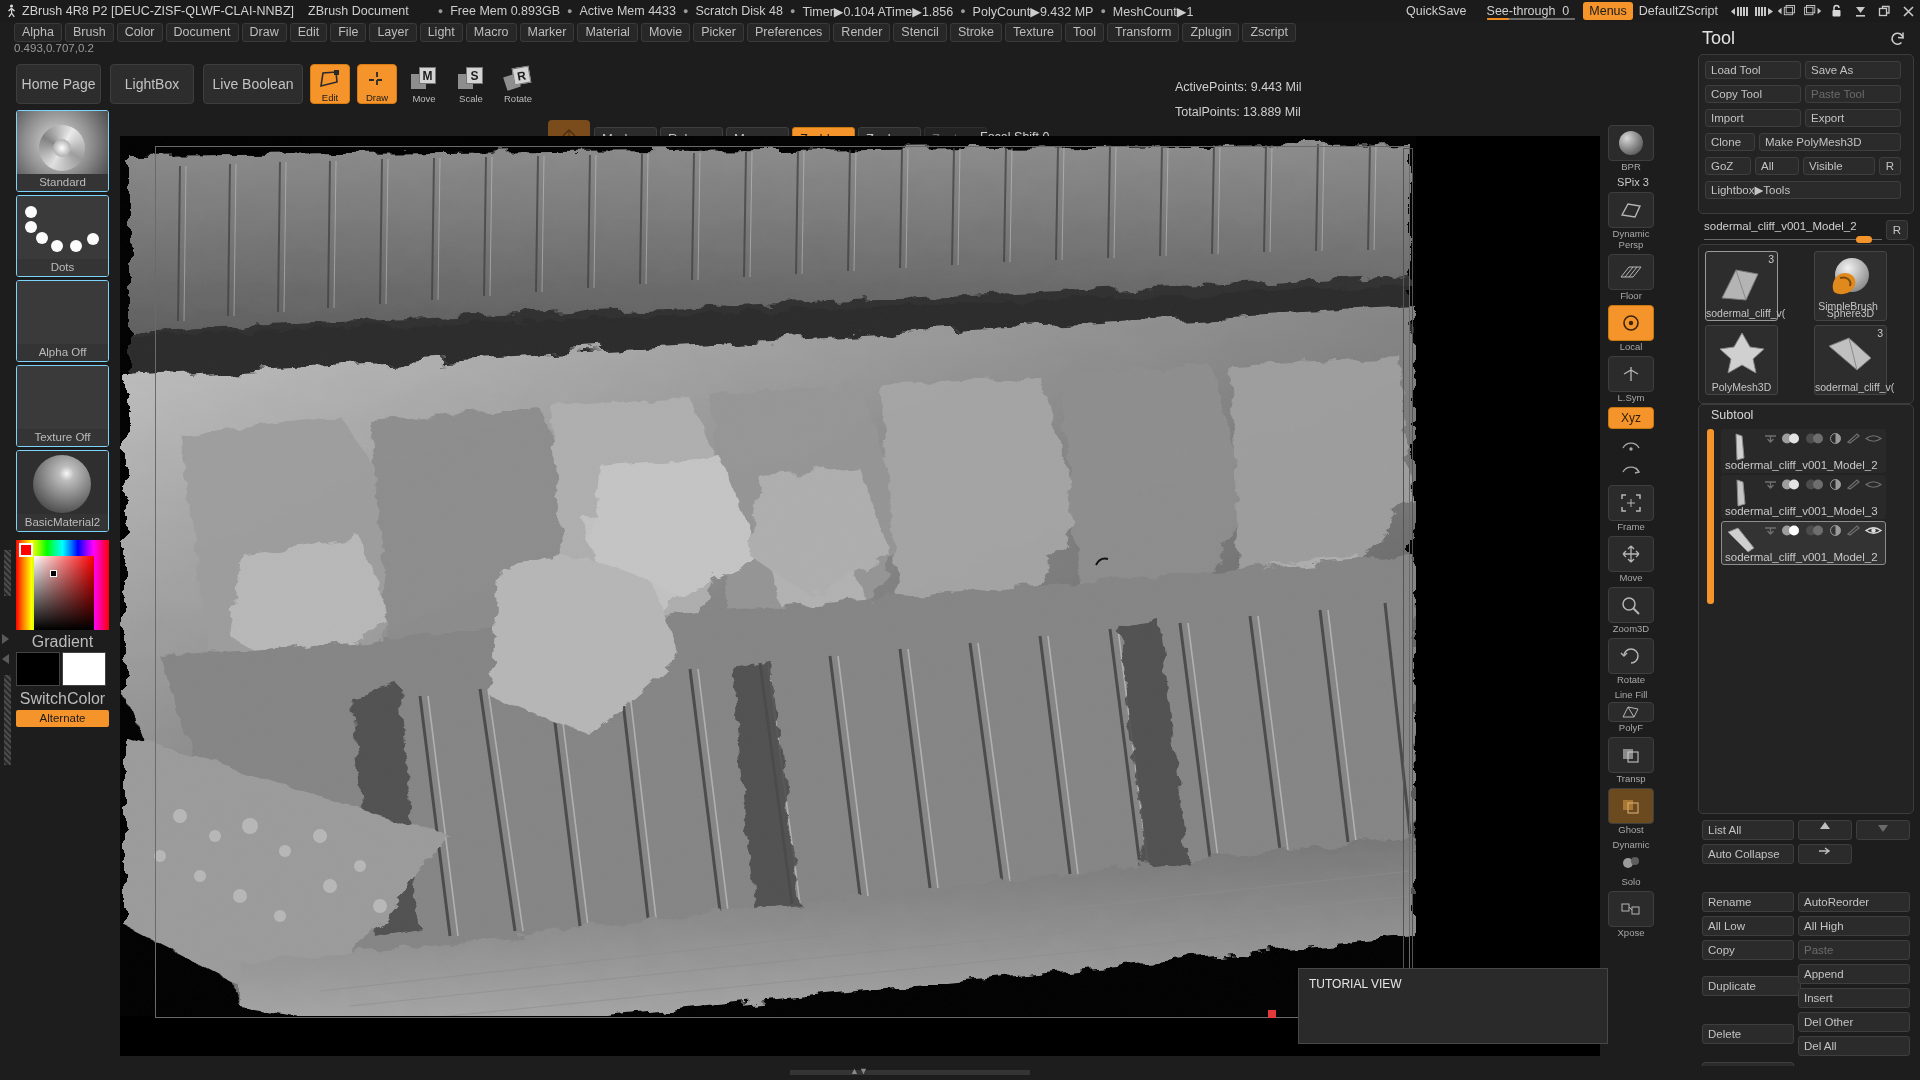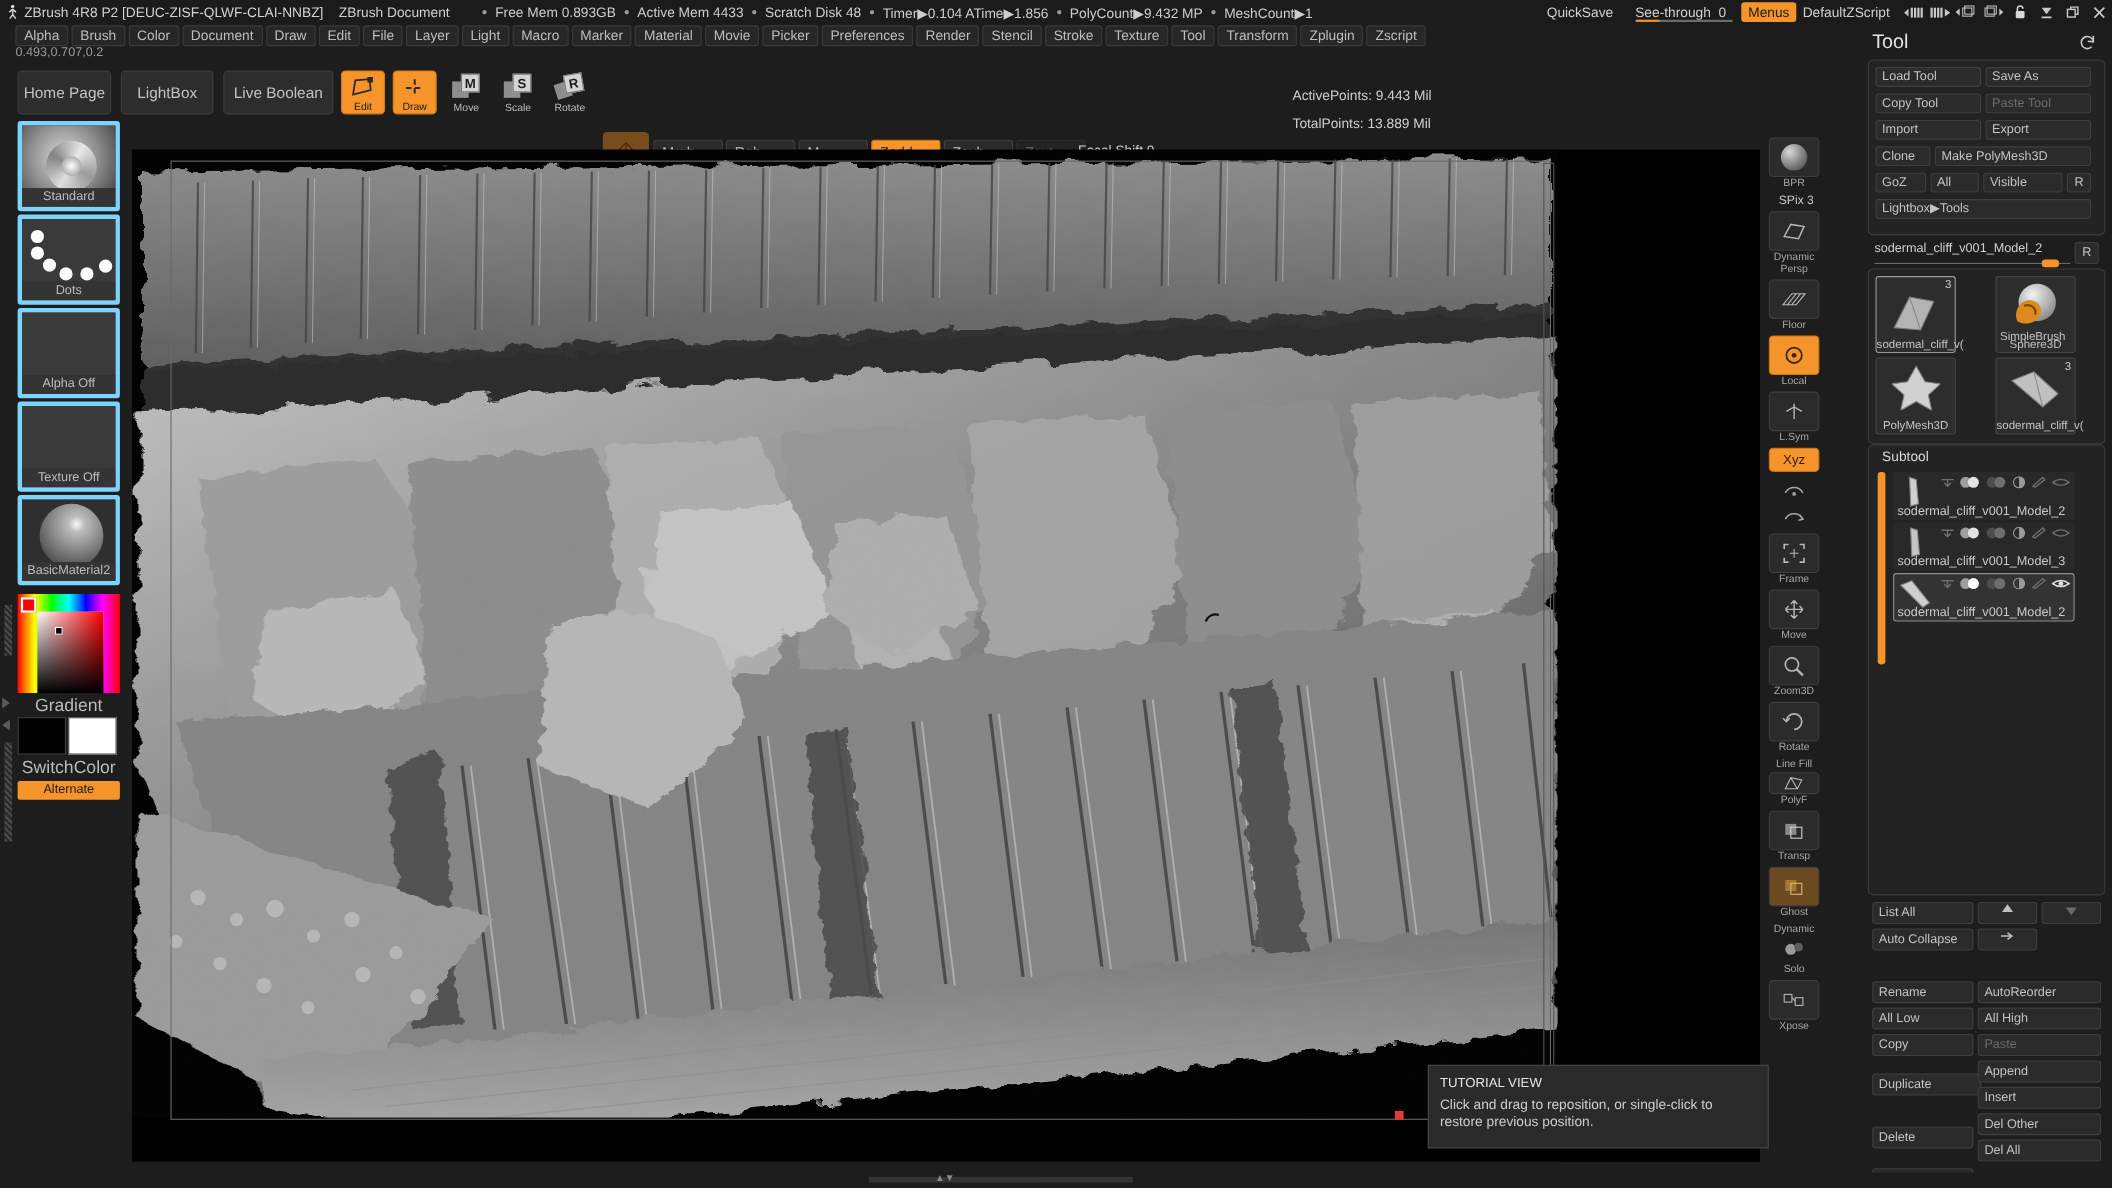--- a/index.html
+++ b/index.html
@@ -60,21 +60,21 @@
 
   .slider { position:absolute; height:28px; }
   .slider .slbl { font-size:12.5px; color:#d0d0d0; white-space:nowrap; }
   .slider .sline { position:absolute; left:0; bottom:4px; height:1px; background:#5e5e5e; width:100%; }
   .slider .sknob { position:absolute; bottom:1px; width:16px; height:7px; background:#f5942a; border-radius:4px; }
   .ptinfo { position:absolute; font-size:12.5px; color:#cfcfcf; white-space:nowrap; }
   .dynlabel { position:absolute; font-size:10px; color:#9b9b9b; }
 
   
   .leftpal { position:absolute; left:0; top:110px; width:112px; bottom:0; background:#1d1d1d; }
-  .lp-item { position:absolute; left:16px; width:93px; background:#2e2e2e; border:4px solid #7dd3fc;
+  .lp-item { position:absolute; left:16px; width:93px; background:#2e2e2e; border:1px solid #7dd3fc;
     border-radius:3px; overflow:hidden; }
   .lp-thumb { width:100%; height:100%; position:relative; background:#3a3a3a; }
   .lp-cap { position:absolute; left:0; bottom:0; width:100%; height:17px; background:#343434;
     font-size:11.5px; color:#bcbcbc; text-align:center; line-height:17px; }
   .lp-flat { background:#3a3a3a; }
   .grip { position:absolute; left:4px; width:7px; background:
     repeating-linear-gradient(45deg,#4a4a4a 0 2px,#2b2b2b 2px 4px); }
   .arrowR,.arrowL { position:absolute; left:2px; width:0;height:0; }
   .arrowR { border-left:7px solid #5a5a5a; border-top:5px solid transparent; border-bottom:5px solid transparent;}
   .arrowL { border-right:7px solid #5a5a5a; border-top:5px solid transparent; border-bottom:5px solid transparent;}
@@ -996,21 +996,20 @@
   <div style="position:absolute;left:1800px;top:300px;width:96px;text-align:center;font-size:10.5px;color:#c4c4c4;">SimpleBrush</div>
   <div style="position:absolute;left:1828px;top:268px;width:32px;height:30px;">
     <svg width="32" height="30" viewBox="0 0 32 30">
         <path d="M6 24 C2 16 8 4 18 5 C28 6 30 16 24 22 C20 26 12 28 6 24 Z" fill="#e08a1e"></path>
     <path d="M12 10 C18 8 24 12 22 18" stroke="#7a4a08" fill="none" stroke-width="2"></path>
       </svg>
   </div>
 
   <div class="tut">
     <div class="tut-t">TUTORIAL VIEW</div>
-    <div class="tut-b">Click and drag to reposition, or single-click to restore previous position.</div>
   </div>
 
   <div class="botbar">
     <div class="bs-track"></div>
     <div class="bs-mid">▲▼</div>
     <div class="bs-track" style="left:870px;"></div>
   </div>
 </div>
 
 </body></html>

